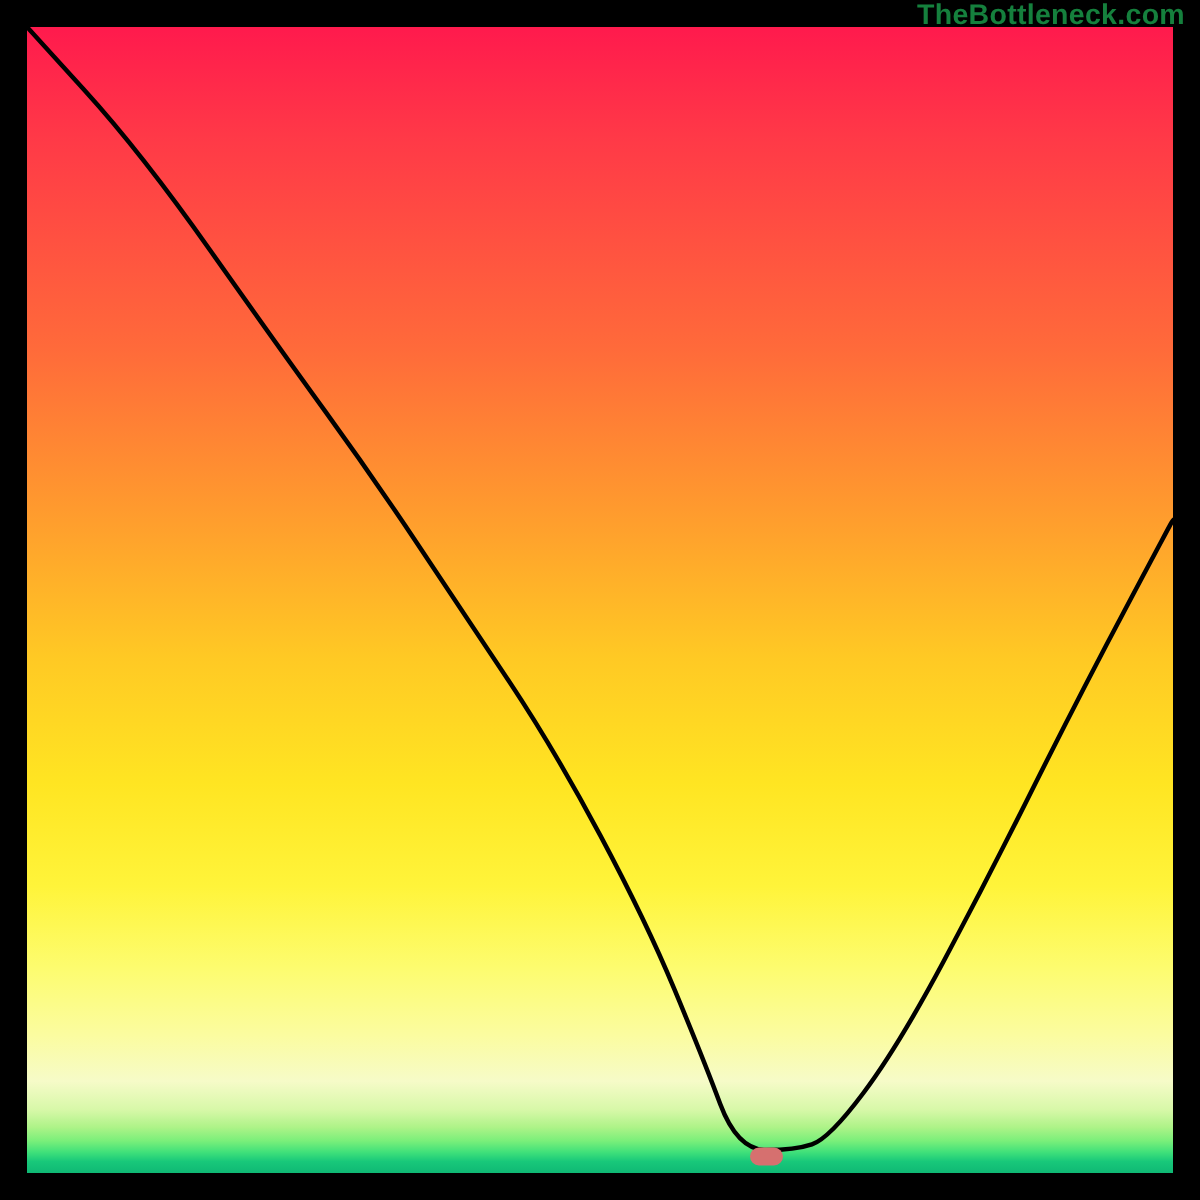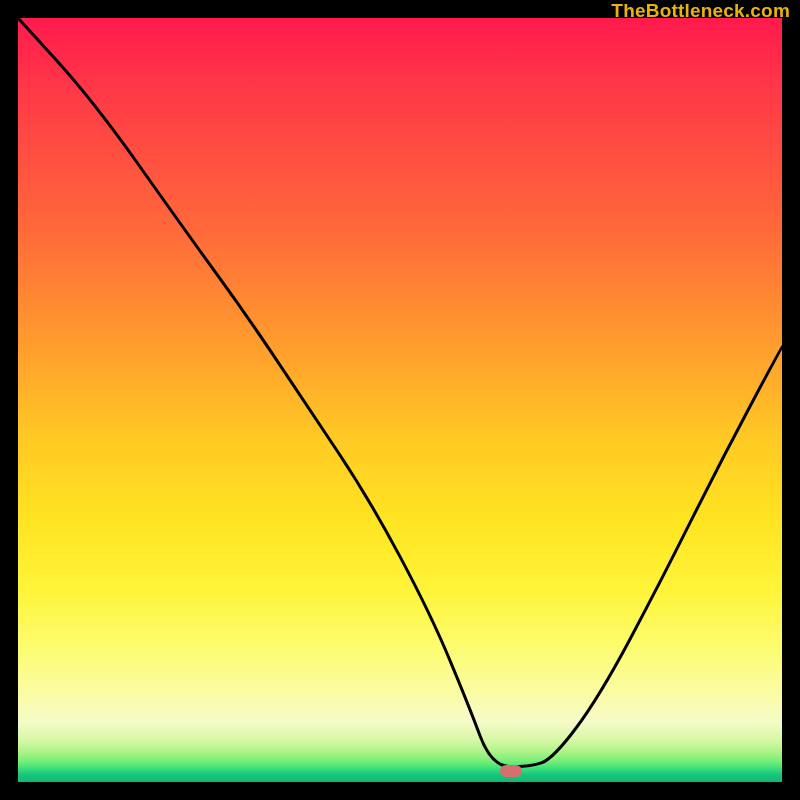--- a/index.html
+++ b/index.html
@@ -66,21 +66,21 @@
     background: #d6706f;
     transform: translate(-50%, -50%);
   }
   .watermark {
     position: absolute;
     top: 0;
     right: 10px;
     font-family: Arial, Helvetica, sans-serif;
     font-size: 19px;
     font-weight: 600;
-    color: #eab308;
+    color: #15803d;
     letter-spacing: 0.2px;
   }
 </style>
 </head>
 <body>
 
 <div class="stage">
 
   <div class="plot-area">
     <div class="gradient"></div>

